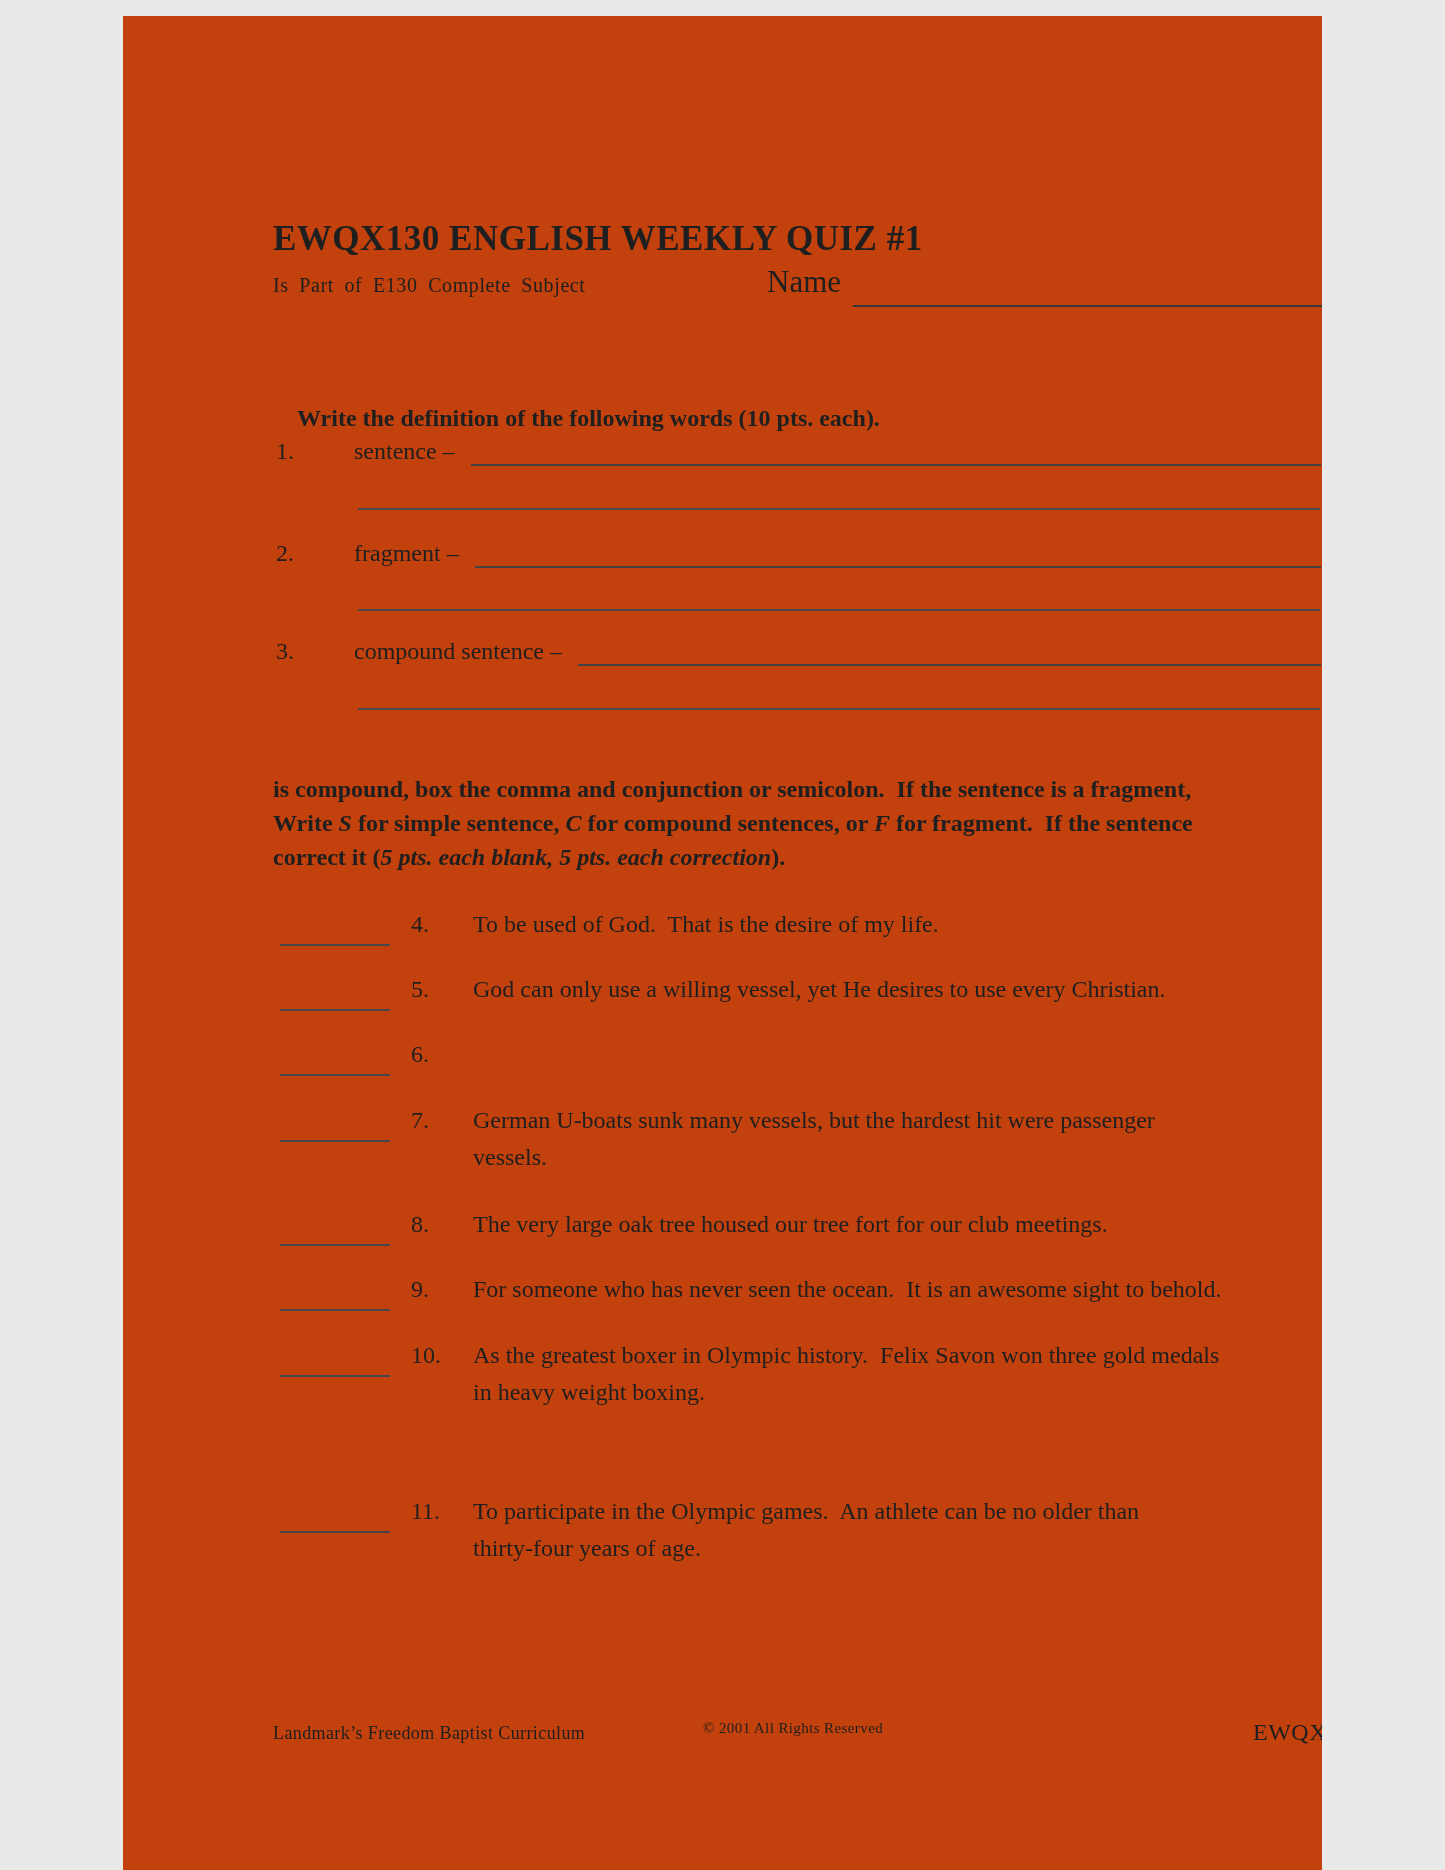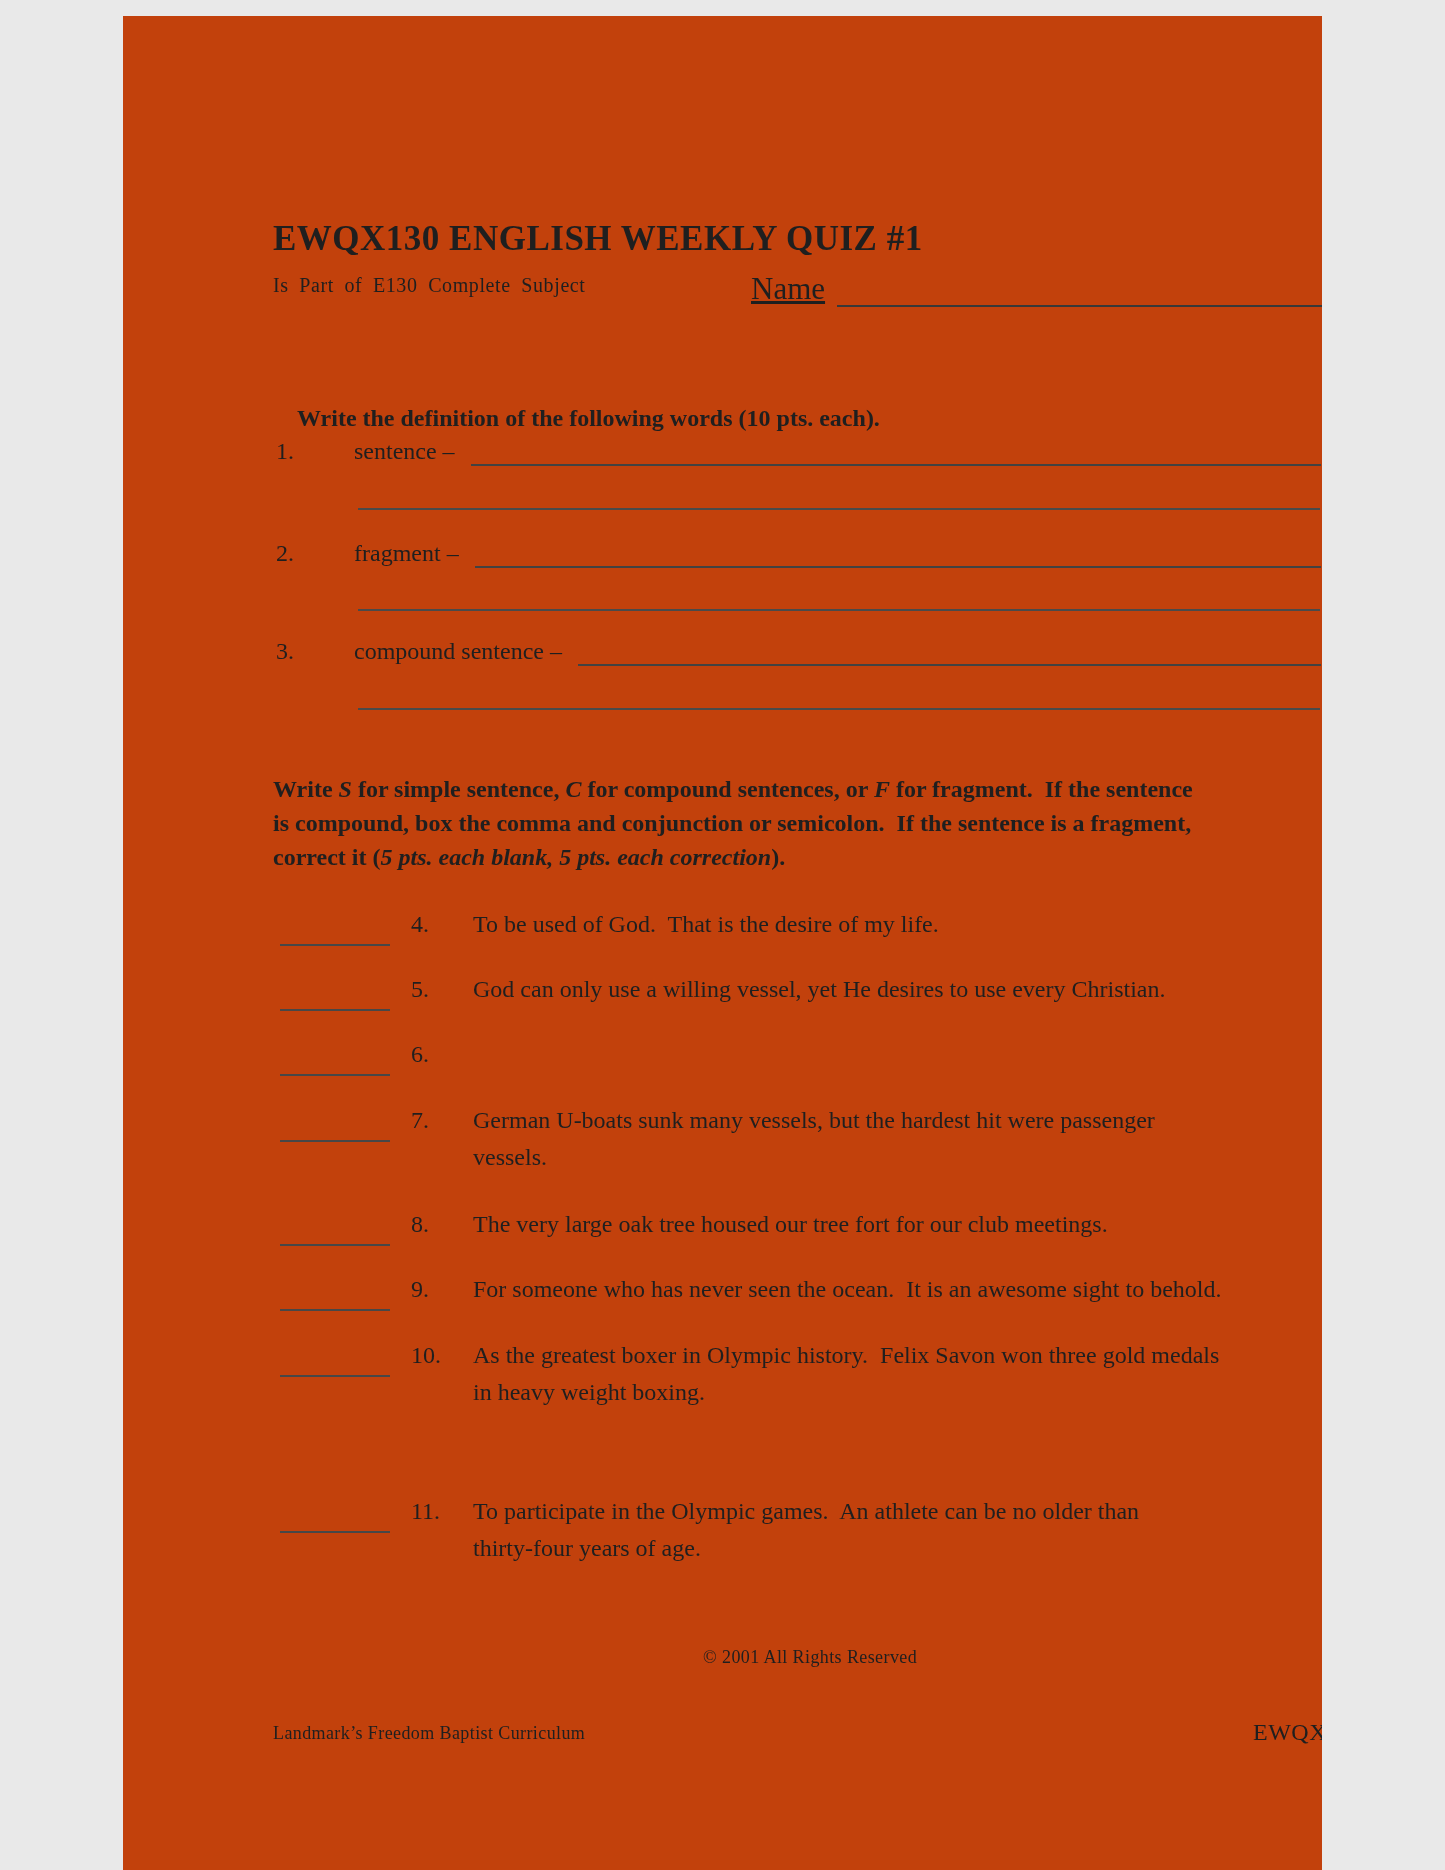--- a/index.html
+++ b/index.html
@@ -19,22 +19,22 @@
   .title {
     left: 150px; top: 204px;
     font-size: 35px; font-weight: bold; letter-spacing: 0.5px;
     line-height: 38px;
   }
   .subtitle {
     left: 150px; top: 258px;
     font-size: 20px; letter-spacing: 0.6px; word-spacing: 5px;
   }
   .name-row {
-    left: 628px; top: 248px; width: 583px;
-    display: flex; align-items: flex-end; text-decoration: underline;
+    left: 644px; top: 248px; width: 583px;
+    display: flex; align-items: flex-start;
   }
   .name-label { font-size: 31px; line-height: 36px; }
   .name-line {
     flex: 1; height: 41px; margin-left: 12px;
     border-bottom: 2.5px solid #383838;
   }
 
   .defs-heading {
     left: 150px; top: 354px;
     font-size: 24px; font-weight: bold; line-height: 32px;
@@ -69,21 +69,21 @@
   }
   .q-blank {
     flex: none; width: 110px; height: 38px;
     border-bottom: 2px solid #474747;
   }
   .q-num { flex: none; width: 62px; margin-left: 21px; }
   .q-text { flex: 1; }
   .q-line2:empty { display: none; }
 
   .footer-left  { left: 150px;  top: 1707px; font-size: 18px; letter-spacing: 0.4px; text-align: center; }
-  .footer-center{ left: 580px;  top: 1631px; font-size: 18px; letter-spacing: 0.4px; }
+  .footer-center{ left: 580px;  top: 1704px; font-size: 15px; letter-spacing: 0.4px; }
   .footer-right { left: 1130px; top: 1703px; font-size: 24px; letter-spacing: 0.5px; }
 </style>
 </head>
 <body>
 
 <div class="page">
 
   <div class="abs title">EWQX130 ENGLISH WEEKLY QUIZ #1</div>
   <div class="abs subtitle">Is Part of E130 Complete Subject</div>
   <div class="abs name-row">
@@ -110,22 +110,22 @@
   <div class="abs rule-line" style="left:235px; top:593px; width:962px"></div>
 
   <div class="abs def-row" style="top:620px">
     <span class="def-num">3.</span>
     <span class="def-label">compound sentence –</span>
     <span class="def-fill"></span>
   </div>
   <div class="abs rule-line" style="left:235px; top:692px; width:962px"></div>
 
   <div class="abs classify-heading">
+    <div class="pre">is compound, box the comma and conjunction or semicolon.  If the sentence is a fragment,</div>
     <div class="pre"><span>Write </span><span class="sv">S</span><span> for simple sentence, </span><span class="sv">C</span><span> for compound sentences, or </span><span class="sv">F</span><span> for fragment.  If the sentence</span></div>
-    <div class="pre">is compound, box the comma and conjunction or semicolon.  If the sentence is a fragment,</div>
     <div class="pre"><span>correct it (</span><span class="sv">5 pts. each blank, 5 pts. each correction</span><span>).</span></div>
   </div>
 
   <div class="abs q-row" style="top:890px">
     <span class="q-blank"></span>
     <span class="q-num">4.</span>
     <span class="q-text">
       <span class="pre">To be used of God.  That is the desire of my life.</span>
       
     </span>

